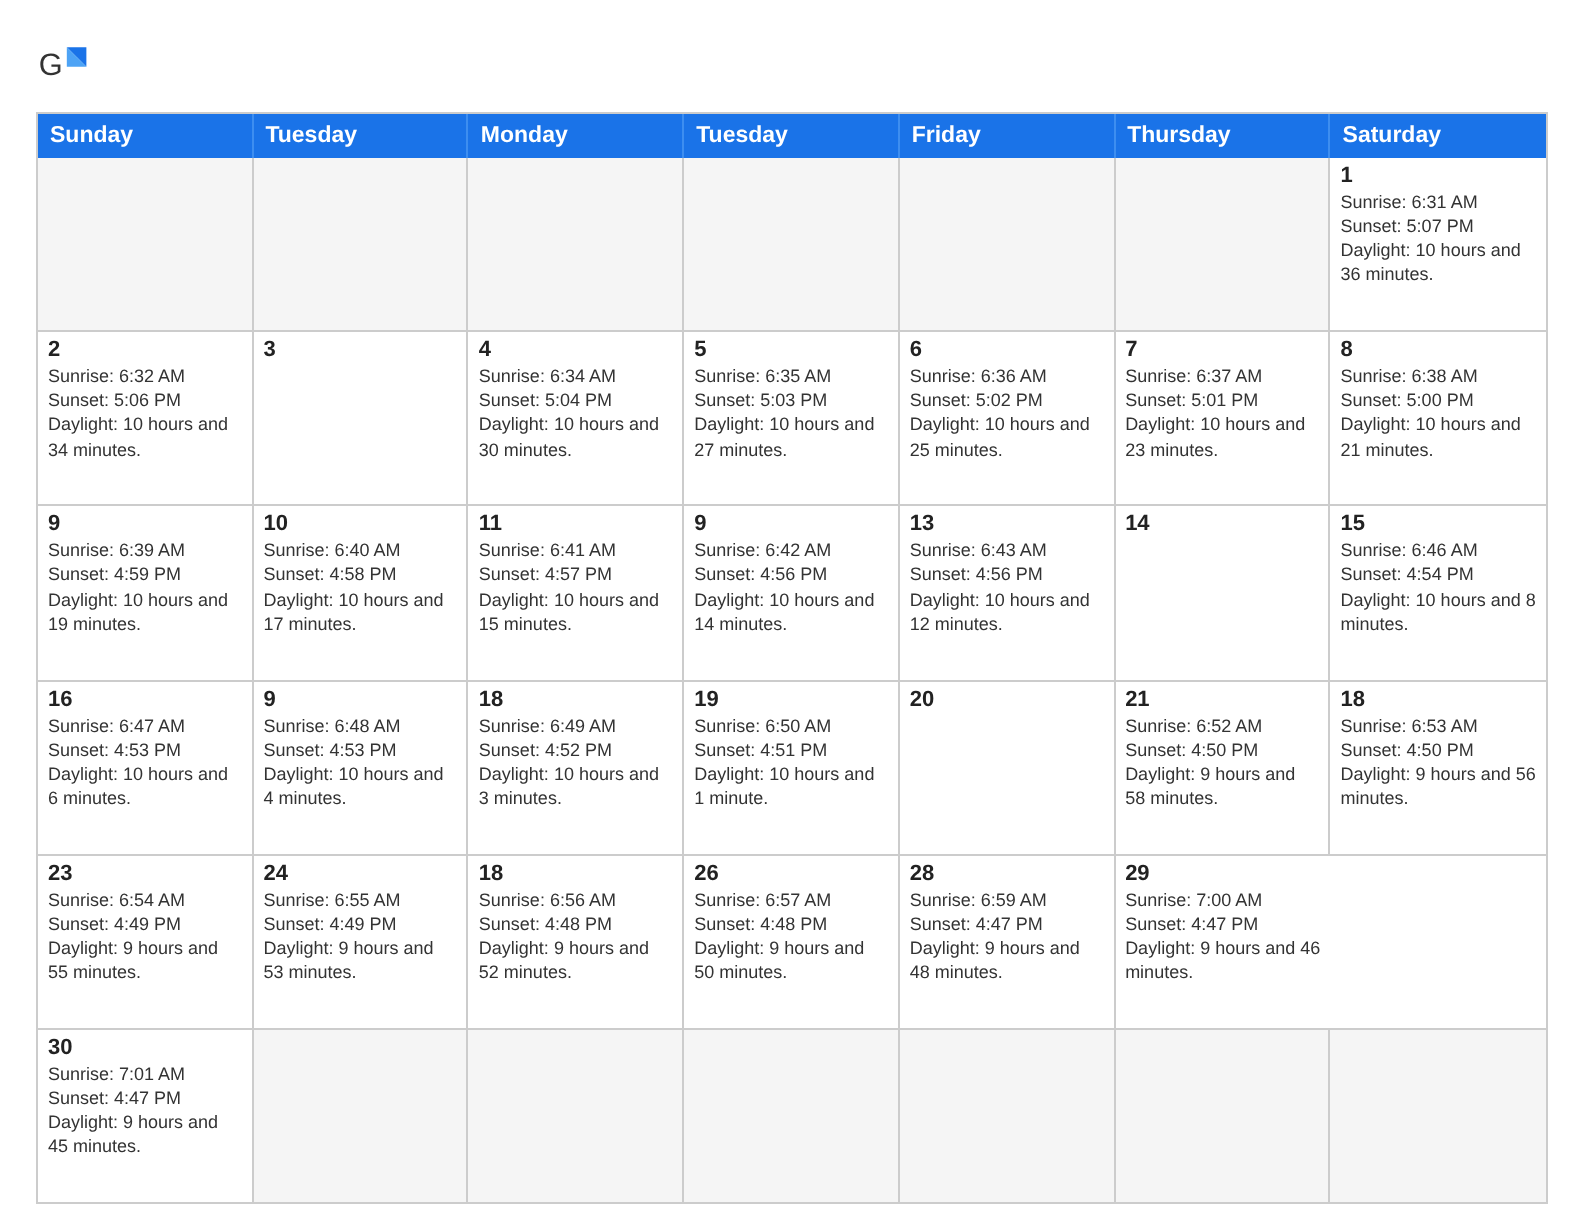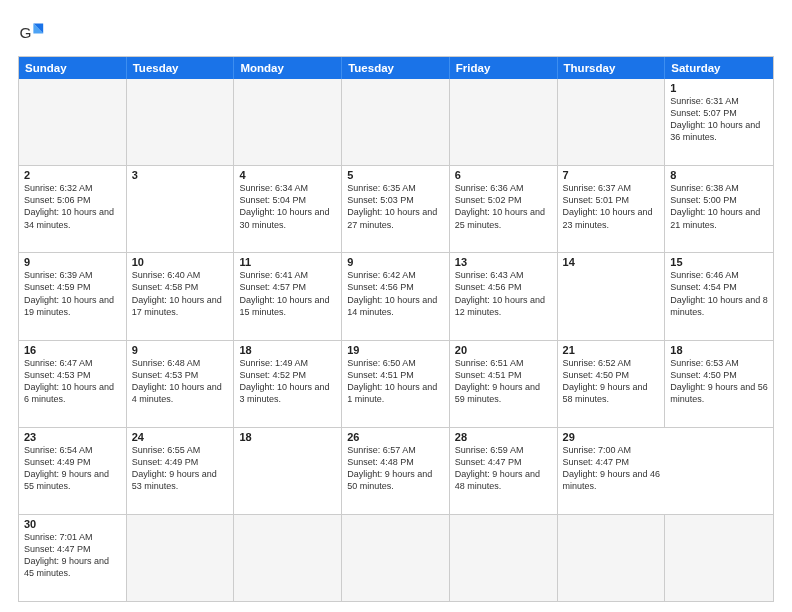--- a/index.html
+++ b/index.html
@@ -263,38 +263,34 @@
           </div>
           <div class="cal-cell">
             <span class="day-num">9</span>
             <div class="day-info">Sunrise: 6:48 AM
 Sunset: 4:53 PM
 Daylight: 10 hours
 and 4 minutes.</div>
           </div>
           <div class="cal-cell">
             <span class="day-num">18</span>
-            <div class="day-info">Sunrise: 1:49 AM
+            <div class="day-info">Sunrise: 6:49 AM
 Sunset: 4:52 PM
 Daylight: 10 hours
 and 3 minutes.</div>
           </div>
           <div class="cal-cell">
             <span class="day-num">19</span>
             <div class="day-info">Sunrise: 6:50 AM
 Sunset: 4:51 PM
 Daylight: 10 hours
 and 1 minute.</div>
           </div>
           <div class="cal-cell">
             <span class="day-num">20</span>
-            <div class="day-info">Sunrise: 6:51 AM
-Sunset: 4:51 PM
-Daylight: 9 hours
-and 59 minutes.</div>
           </div>
           <div class="cal-cell">
             <span class="day-num">21</span>
             <div class="day-info">Sunrise: 6:52 AM
 Sunset: 4:50 PM
 Daylight: 9 hours
 and 58 minutes.</div>
           </div>
           <div class="cal-cell">
             <span class="day-num">18</span>
@@ -314,20 +310,24 @@
           </div>
           <div class="cal-cell">
             <span class="day-num">24</span>
             <div class="day-info">Sunrise: 6:55 AM
 Sunset: 4:49 PM
 Daylight: 9 hours
 and 53 minutes.</div>
           </div>
           <div class="cal-cell">
             <span class="day-num">18</span>
+            <div class="day-info">Sunrise: 6:56 AM
+Sunset: 4:48 PM
+Daylight: 9 hours
+and 52 minutes.</div>
           </div>
           <div class="cal-cell">
             <span class="day-num">26</span>
             <div class="day-info">Sunrise: 6:57 AM
 Sunset: 4:48 PM
 Daylight: 9 hours
 and 50 minutes.</div>
           </div>
           <div class="cal-cell">
             <span class="day-num">28</span>

